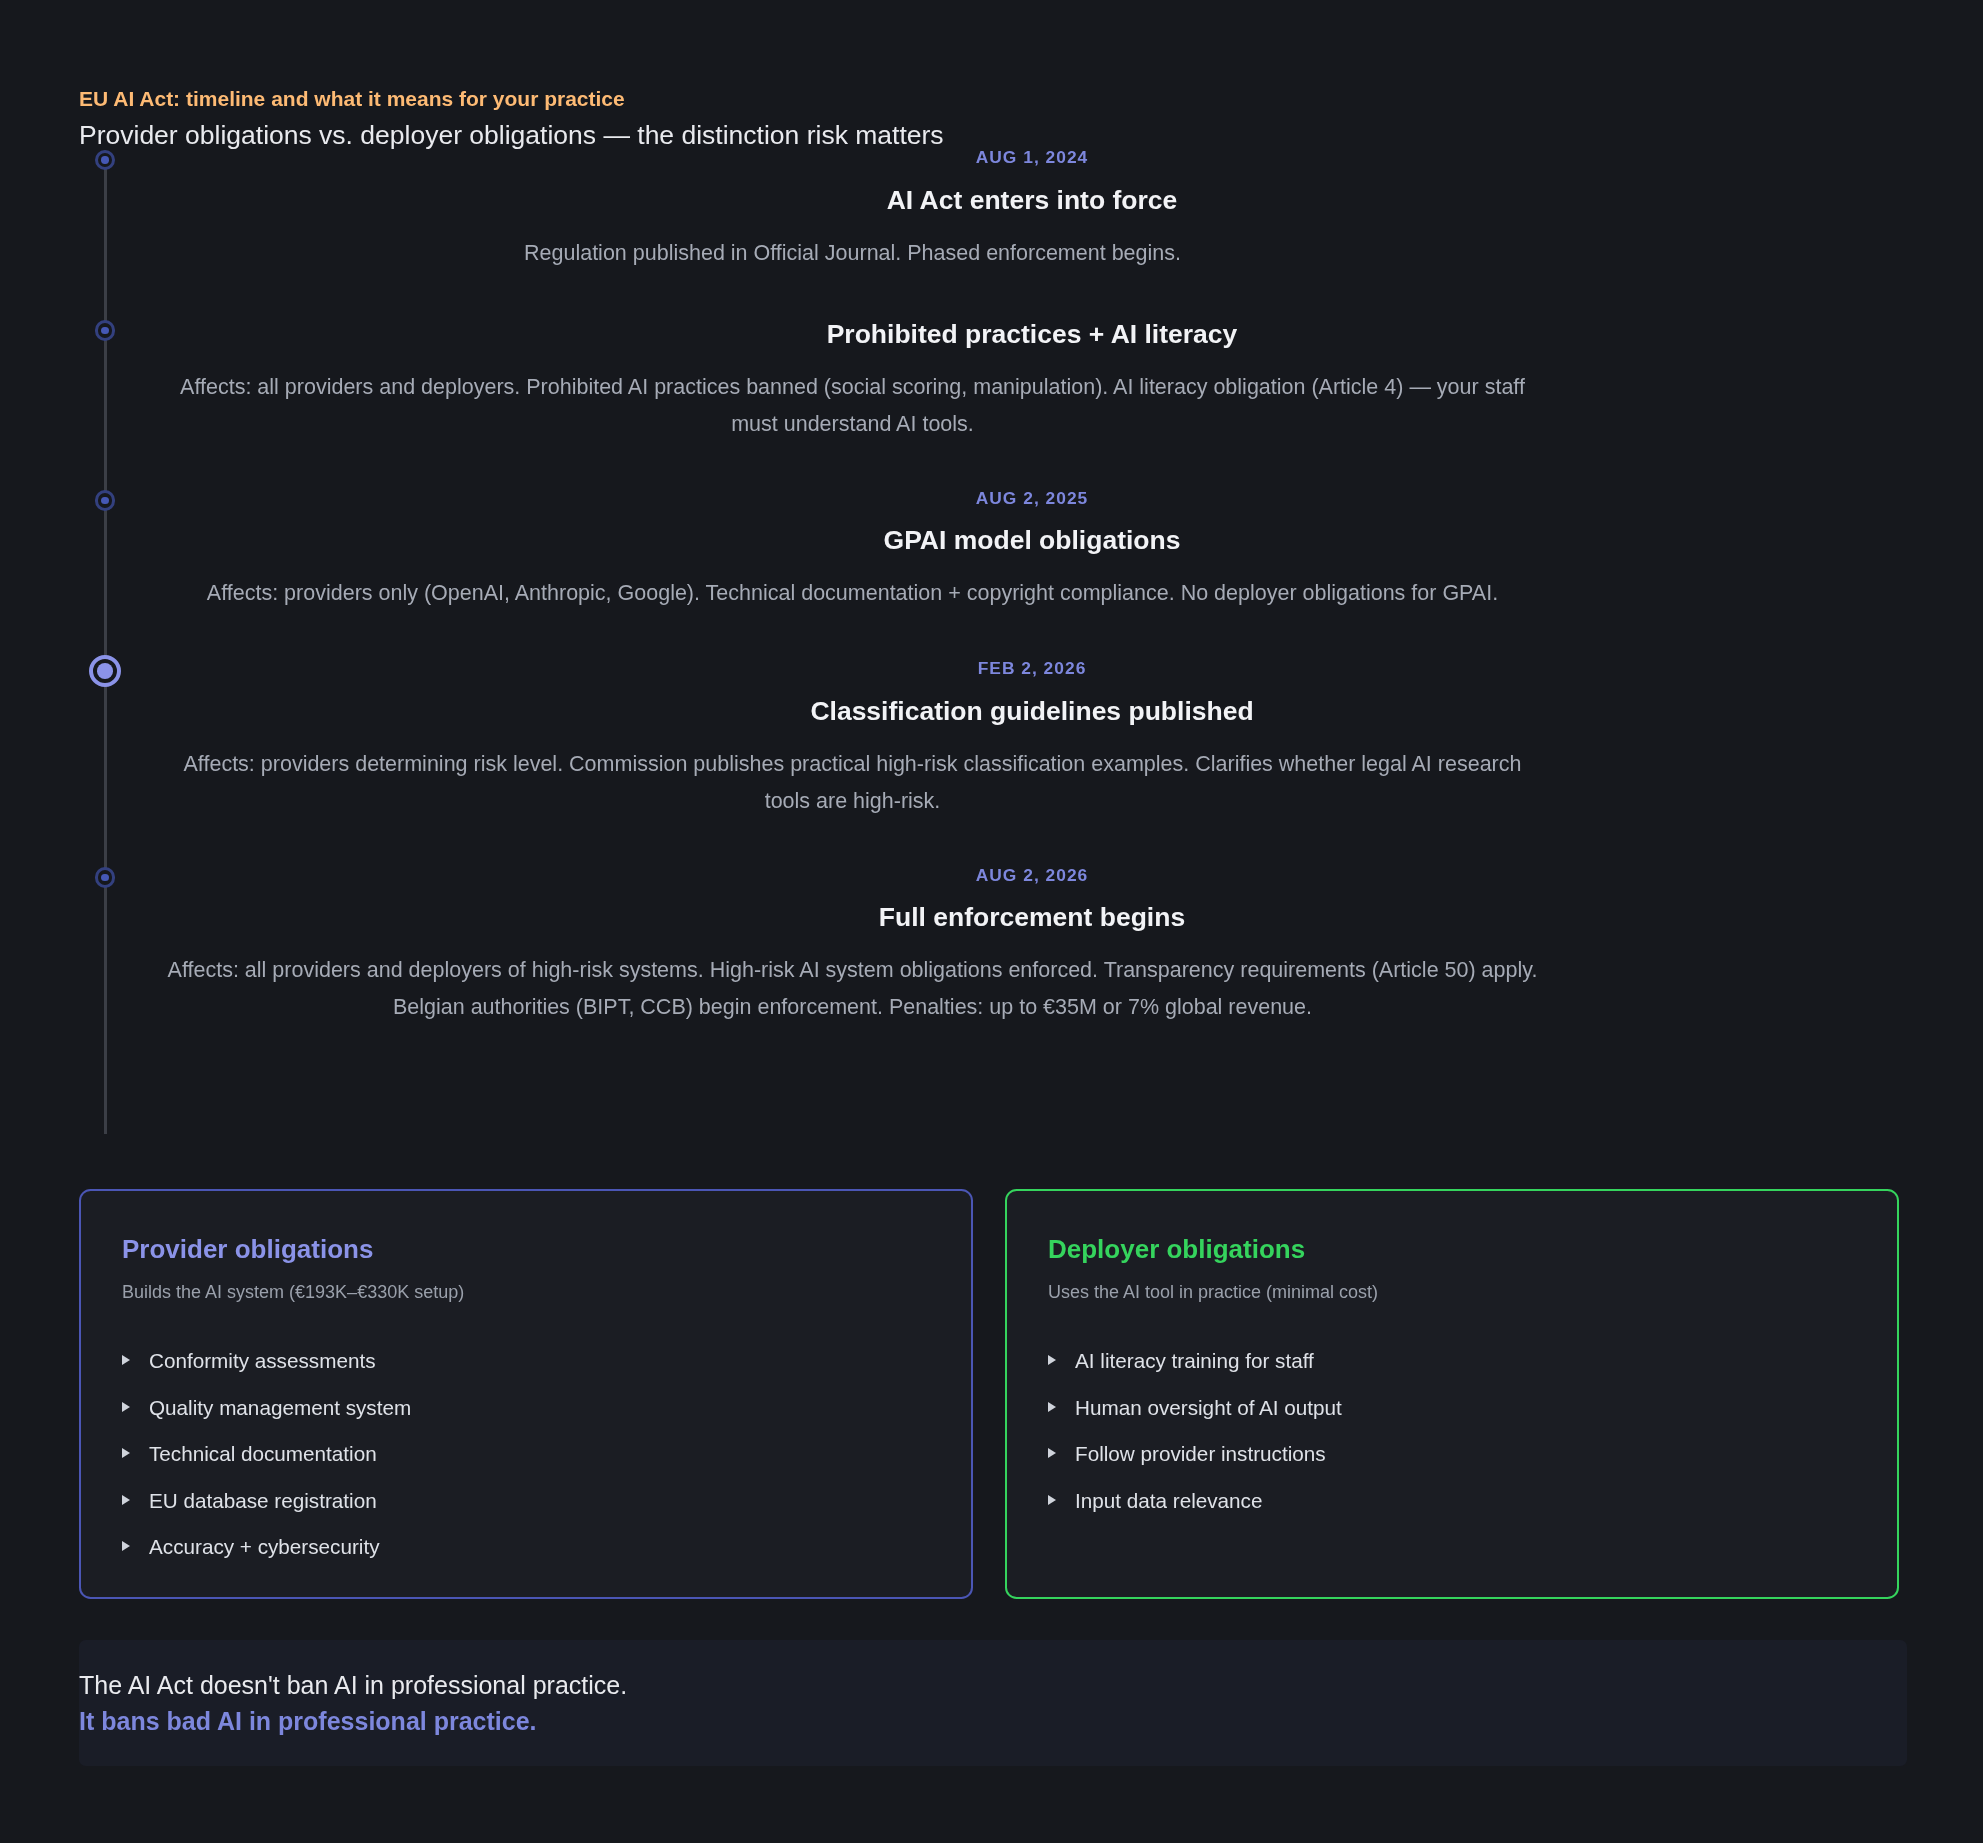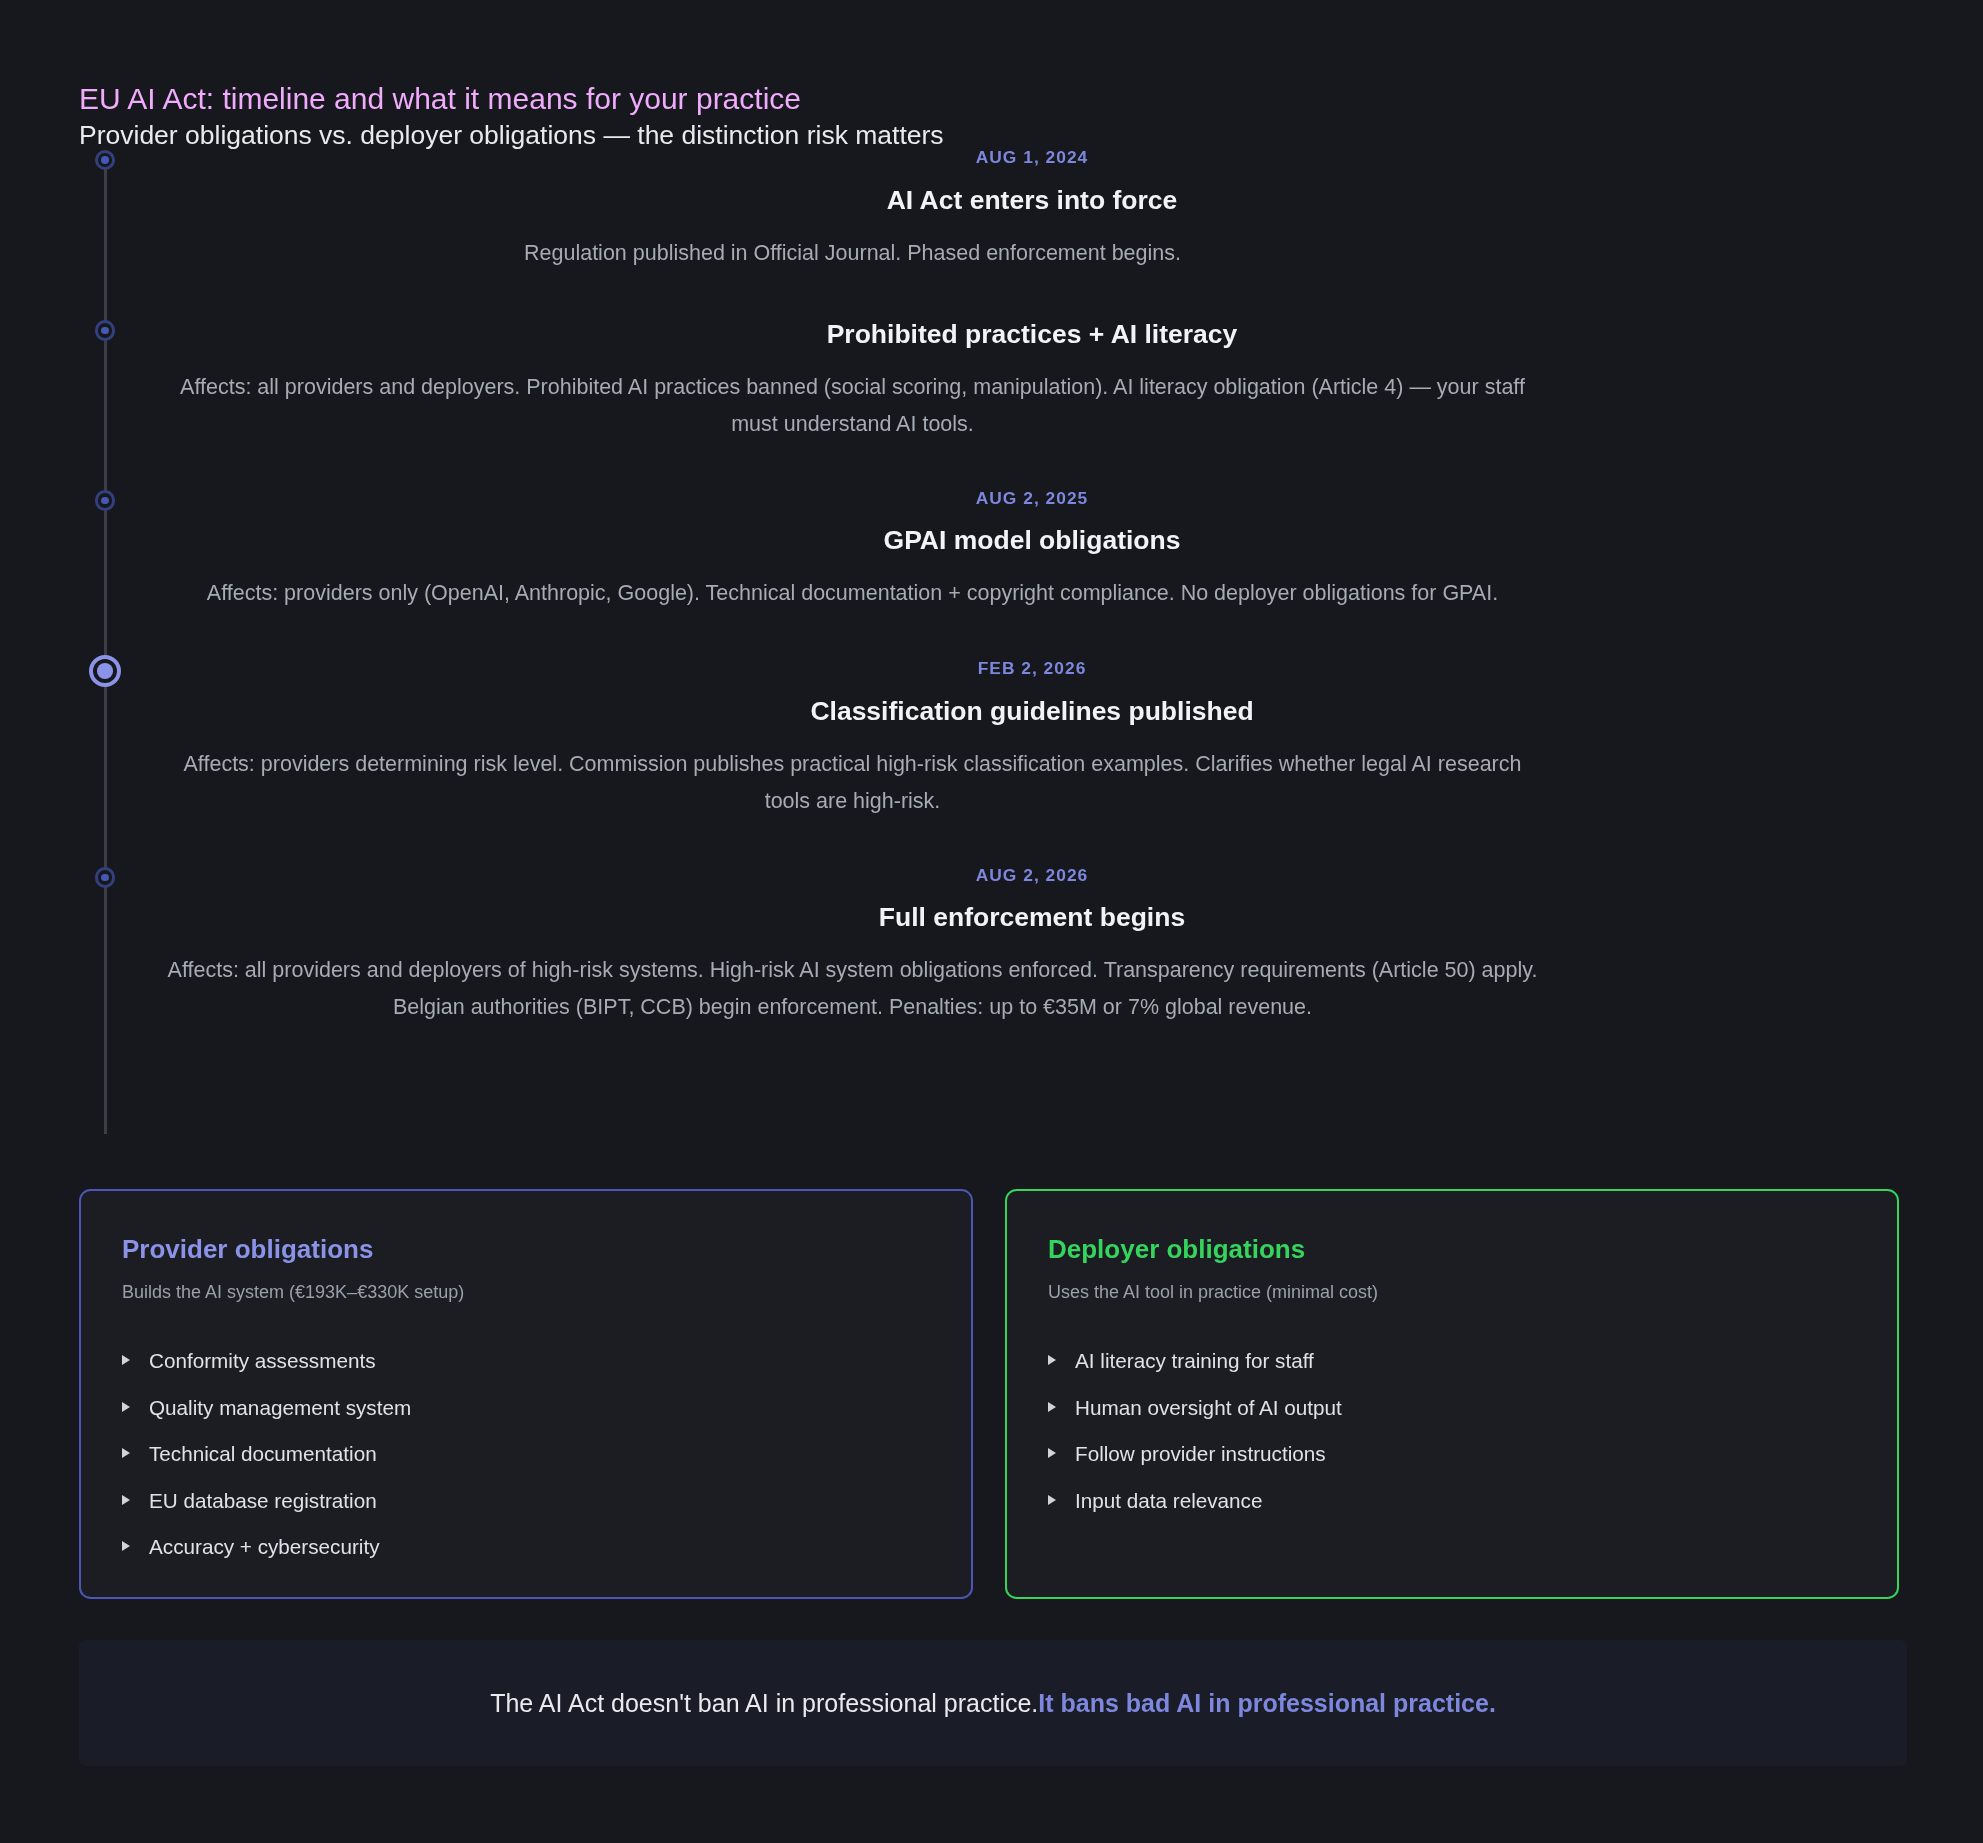--- a/index.html
+++ b/index.html
@@ -20,24 +20,24 @@
   }
 
   
   .header {
     position:absolute;
     left:79px;
     top:81px;
     width:1827px;
   }
   .header-title {
-    color:#f0abfc;
-    font-size:30px;
-    line-height:36px;
-    font-weight:400;
+    color:#fdba74;
+    font-size:21px;
+    line-height:36px;
+    font-weight:700;
     white-space:nowrap;
   }
   .header-sub {
     color:#e9eaee;
     font-size:26.5px;
     line-height:36px;
     font-weight:400;
     white-space:nowrap;
   }
 
@@ -178,22 +178,21 @@
   
   .banner {
     position:absolute;
     left:79px;
     top:1640px;
     width:1828px;
     height:126px;
     background:#1a1d27;
     border-radius:6.6px;
     display:flex;
-    flex-direction:row;
-    align-items:center;
+    flex-direction:column;
     justify-content:center;
   }
   .banner-l1 {
     color:#e9eaee;
     font-size:25px;
     line-height:36px;
     font-weight:400;
   }
   .banner-l2 {
     color:#7d87dd;

